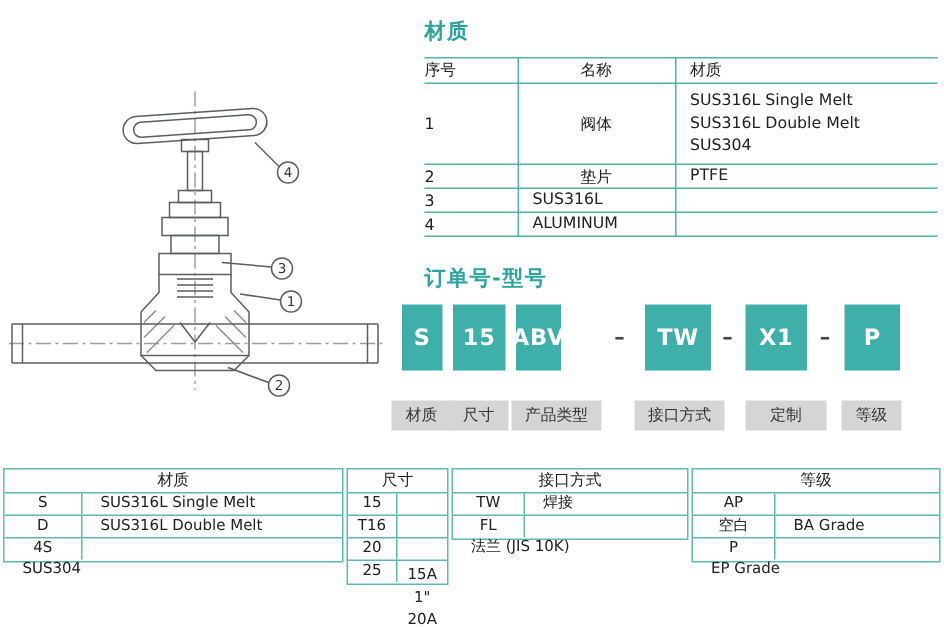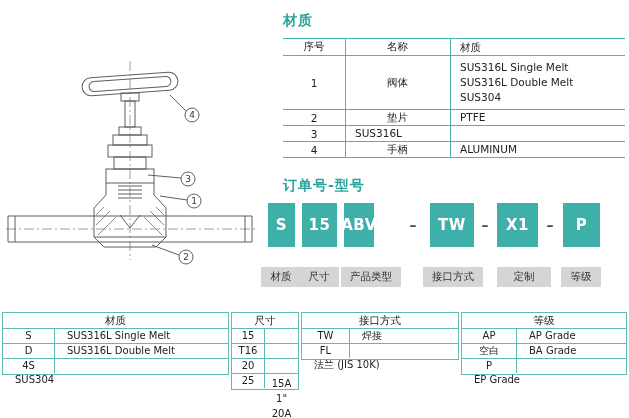--- a/index.html
+++ b/index.html
@@ -7,21 +7,21 @@
     position:relative;width:629px;height:418px;background:#ffffff;overflow:hidden;
     font-family:"DejaVu Sans","Liberation Sans",sans-serif;color:#222;
   }
   .sec-title{position:absolute;color:#2aa49e;font-size:14px;font-weight:600;letter-spacing:1px;}
   
   .mtable{position:absolute;left:283px;top:38px;width:342px;font-size:10.5px;color:#222;}
   .mrow{display:flex;align-items:center;border-bottom:1px solid #4fb3ae;box-sizing:border-box;}
   .mrow.head{border-top:1px solid #4fb3ae;height:18px;}
   .mrow.r1{height:54px;}
   .mrow.rs{height:16px;}
-  .mc1{width:62px;text-align:center;}
+  .mc1{width:62px;text-align:left;}
   .mc2{width:105px;text-align:center;}
   .mc3{width:175px;padding-left:10px;box-sizing:border-box;line-height:15px;}
   .vline{position:absolute;top:0;bottom:0;width:1px;background:#4fb3ae;}
   
   .oblock{position:absolute;top:203px;height:44px;background:#3fafaa;color:#fff;font-weight:bold;
     font-size:15px;display:flex;align-items:center;justify-content:center;letter-spacing:.5px;}
   .odash{position:absolute;top:203px;height:44px;width:16px;display:flex;align-items:center;
     justify-content:center;color:#4a4a4a;font-weight:bold;font-size:14px;}
   .olabel{position:absolute;top:267px;height:20px;background:#d5d5d5;color:#333;font-size:10.5px;
     display:flex;align-items:center;justify-content:center;}
@@ -107,21 +107,20 @@
       <div class="mc1">2</div>
       <div class="mc2">垫片</div>
       <div class="mc3">PTFE</div>
     </div>
     <div class="mrow rs">
       <div class="mc1">3</div>
       <div class="mc3">SUS316L</div>
     </div>
     <div class="mrow rs">
       <div class="mc1">4</div>
-      <div class="mc2">手柄</div>
       <div class="mc3">ALUMINUM</div>
     </div>
     <div class="vline" style="left:62px"></div>
     <div class="vline" style="left:167px"></div>
   </div>
 
   <div class="sec-title" style="left:283px;top:177px">订单号-型号</div>
 
   <div class="oblock" style="left:268px;width:27px">S</div>
   <div class="oblock" style="left:302px;width:35px">15</div>
@@ -185,21 +184,20 @@
     <div class="brow">
       <div class="bcode" style="width:48px">FL</div>
       <div class="bval">法兰 (JIS 10K)</div>
     </div>
   </div>
 
   <div class="btable" style="left:461px;width:166px">
     <div class="bhead">等级</div>
     <div class="brow">
       <div class="bcode" style="width:55px">AP</div>
-      <div class="bval">AP Grade</div>
     </div>
     <div class="brow">
       <div class="bcode" style="width:55px">空白</div>
       <div class="bval">BA Grade</div>
     </div>
     <div class="brow">
       <div class="bcode" style="width:55px">P</div>
       <div class="bval">EP Grade</div>
     </div>
   </div>

